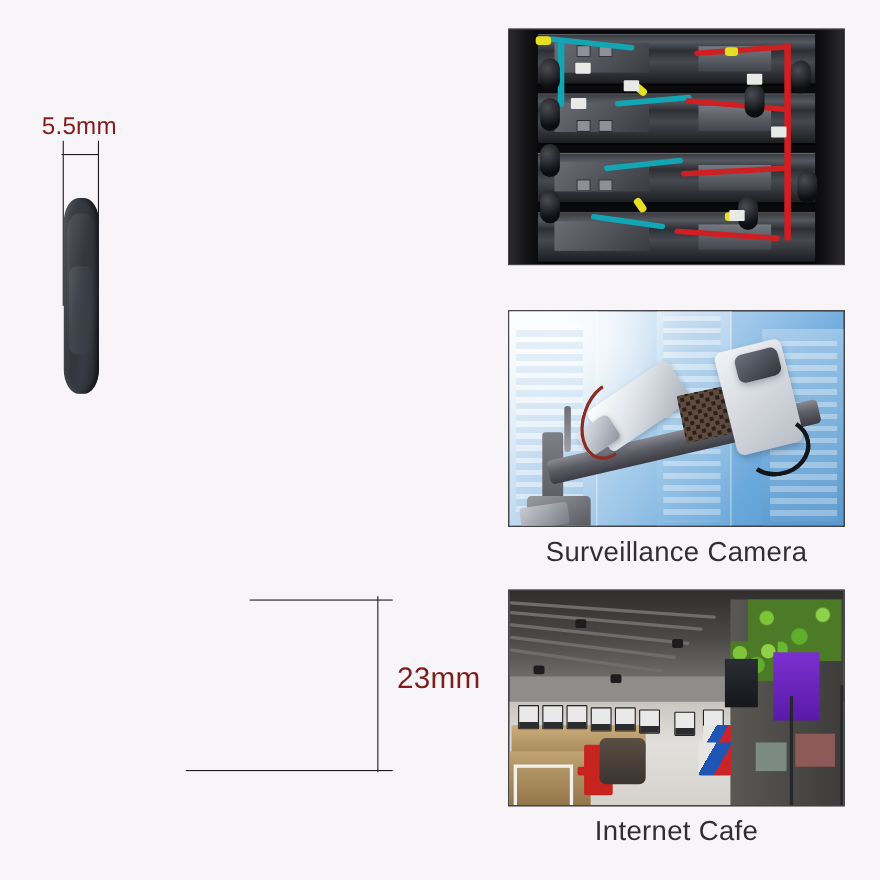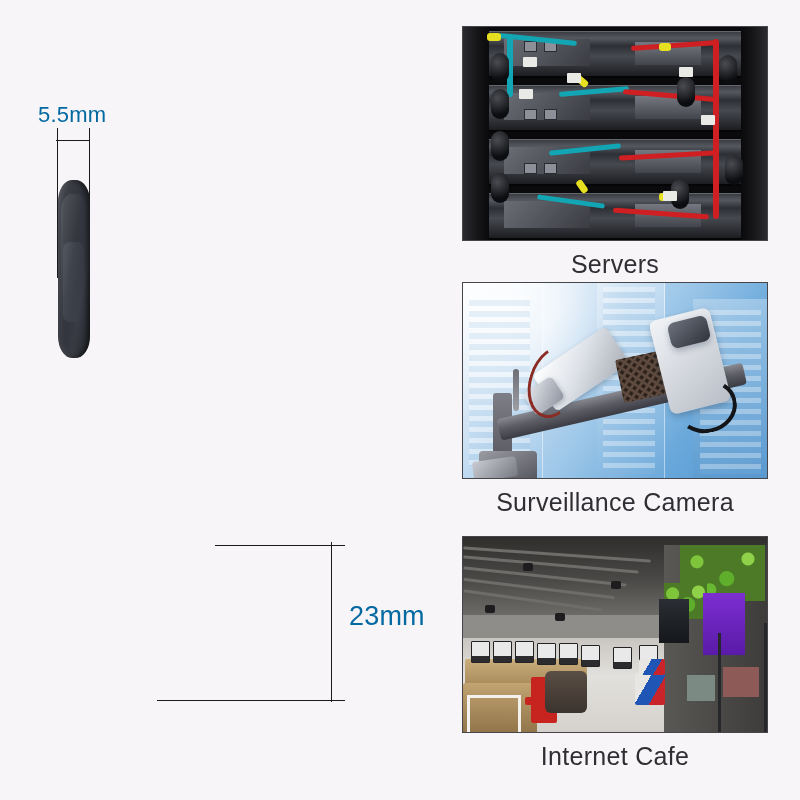--- a/index.html
+++ b/index.html
@@ -17,21 +17,21 @@
   .stage {
     position: absolute;
     left: 0; top: 0;
     width: 800px;
     height: 800px;
   }
 
   
   .dim-label {
     position: absolute;
-    color: #0369a1;
+    color: #7f1d1d;
     font-weight: 400;
     white-space: nowrap;
     letter-spacing: .2px;
   }
   .dim-line-h {
     position: absolute;
     height: 0;
     border-top: 1.4px solid #1b1b1e;
   }
   .dim-line-v {
@@ -122,21 +122,21 @@
   .barrel-oring {
     position: absolute;
     left: 131px; top: 6px;
     width: 19px; height: 156px;
     border-radius: 9px/78px;
     background: linear-gradient(to right, #cf4a20 0%, #f2743d 35%, #ef6b33 60%, #b8380f 100%);
     box-shadow: inset -3px 0 5px rgba(0,0,0,.35), 0 0 2px rgba(0,0,0,.25);
   }
 
   
-  #jack-group { position: absolute; left: 5px; top: 470px; width: 450px; height: 290px; text-decoration: underline; }
+  #jack-group { position: absolute; left: 17px; top: 470px; width: 450px; height: 290px; text-decoration: underline; }
 
   
   .photo-card {
     position: absolute;
     left: 462px;
     width: 306px;
   }
   .photo-frame {
     position: relative;
     width: 100%;
@@ -408,21 +408,20 @@
         <div class="srv-knob" style="left:208px; top:152px;"></div>
 
         <div class="tag" style="left:60px; top:30px;"></div>
         <div class="tag" style="left:56px; top:62px;"></div>
         <div class="tag" style="left:104px; top:46px;"></div>
         <div class="tag" style="left:216px; top:40px;"></div>
         <div class="tag" style="left:238px; top:88px;"></div>
         <div class="tag" style="left:200px; top:164px;"></div>
       </div>
     </div>
-    <span class="photo-caption" style="top:224px; font-size:25px;">Servers</span>
   </div>
 
   <div class="photo-card" style="top:282px;">
     <div class="photo-frame" style="height:197px;">
       <div class="cam-scene">
         <div class="cam-bldg" style="left:-4%; top:0; width:30%; height:100%;"></div>
         <div class="cam-glass" style="left:2%; top:6%; width:20%; height:88%;"></div>
         <div class="cam-bldg" style="left:44%; top:-4%; width:22%; height:104%; background:linear-gradient(160deg,rgba(255,255,255,.40),rgba(120,175,220,.30));"></div>
         <div class="cam-glass" style="left:46%; top:2%; width:17%; height:96%;"></div>
         <div class="cam-bldg" style="right:-2%; top:8%; width:26%; height:92%; background:linear-gradient(200deg,rgba(255,255,255,.30),rgba(90,150,200,.35));"></div>

